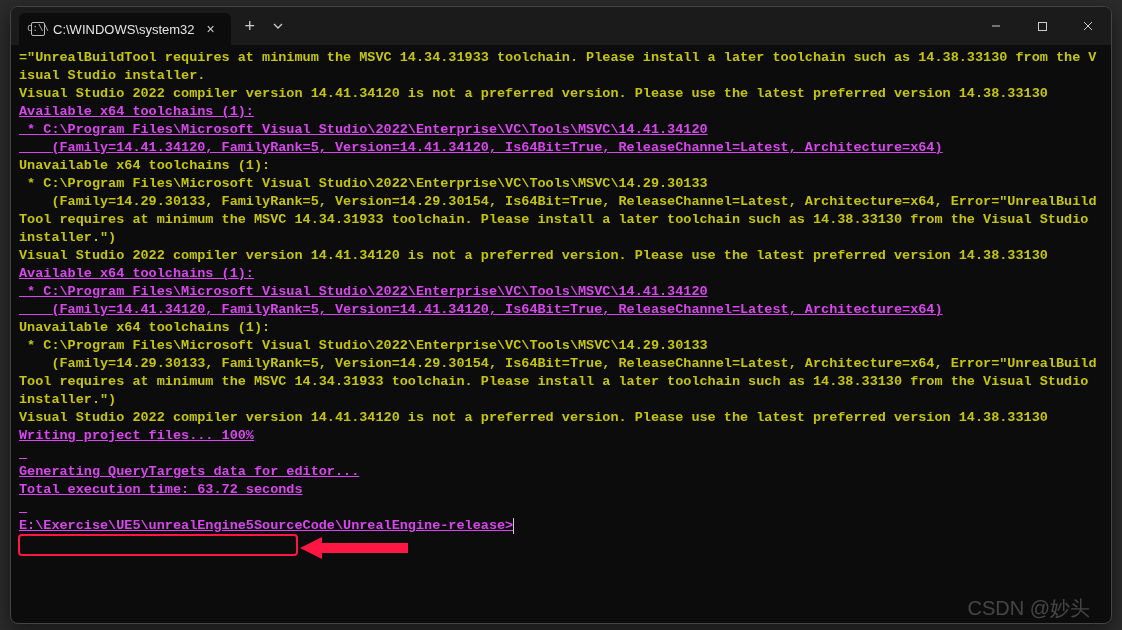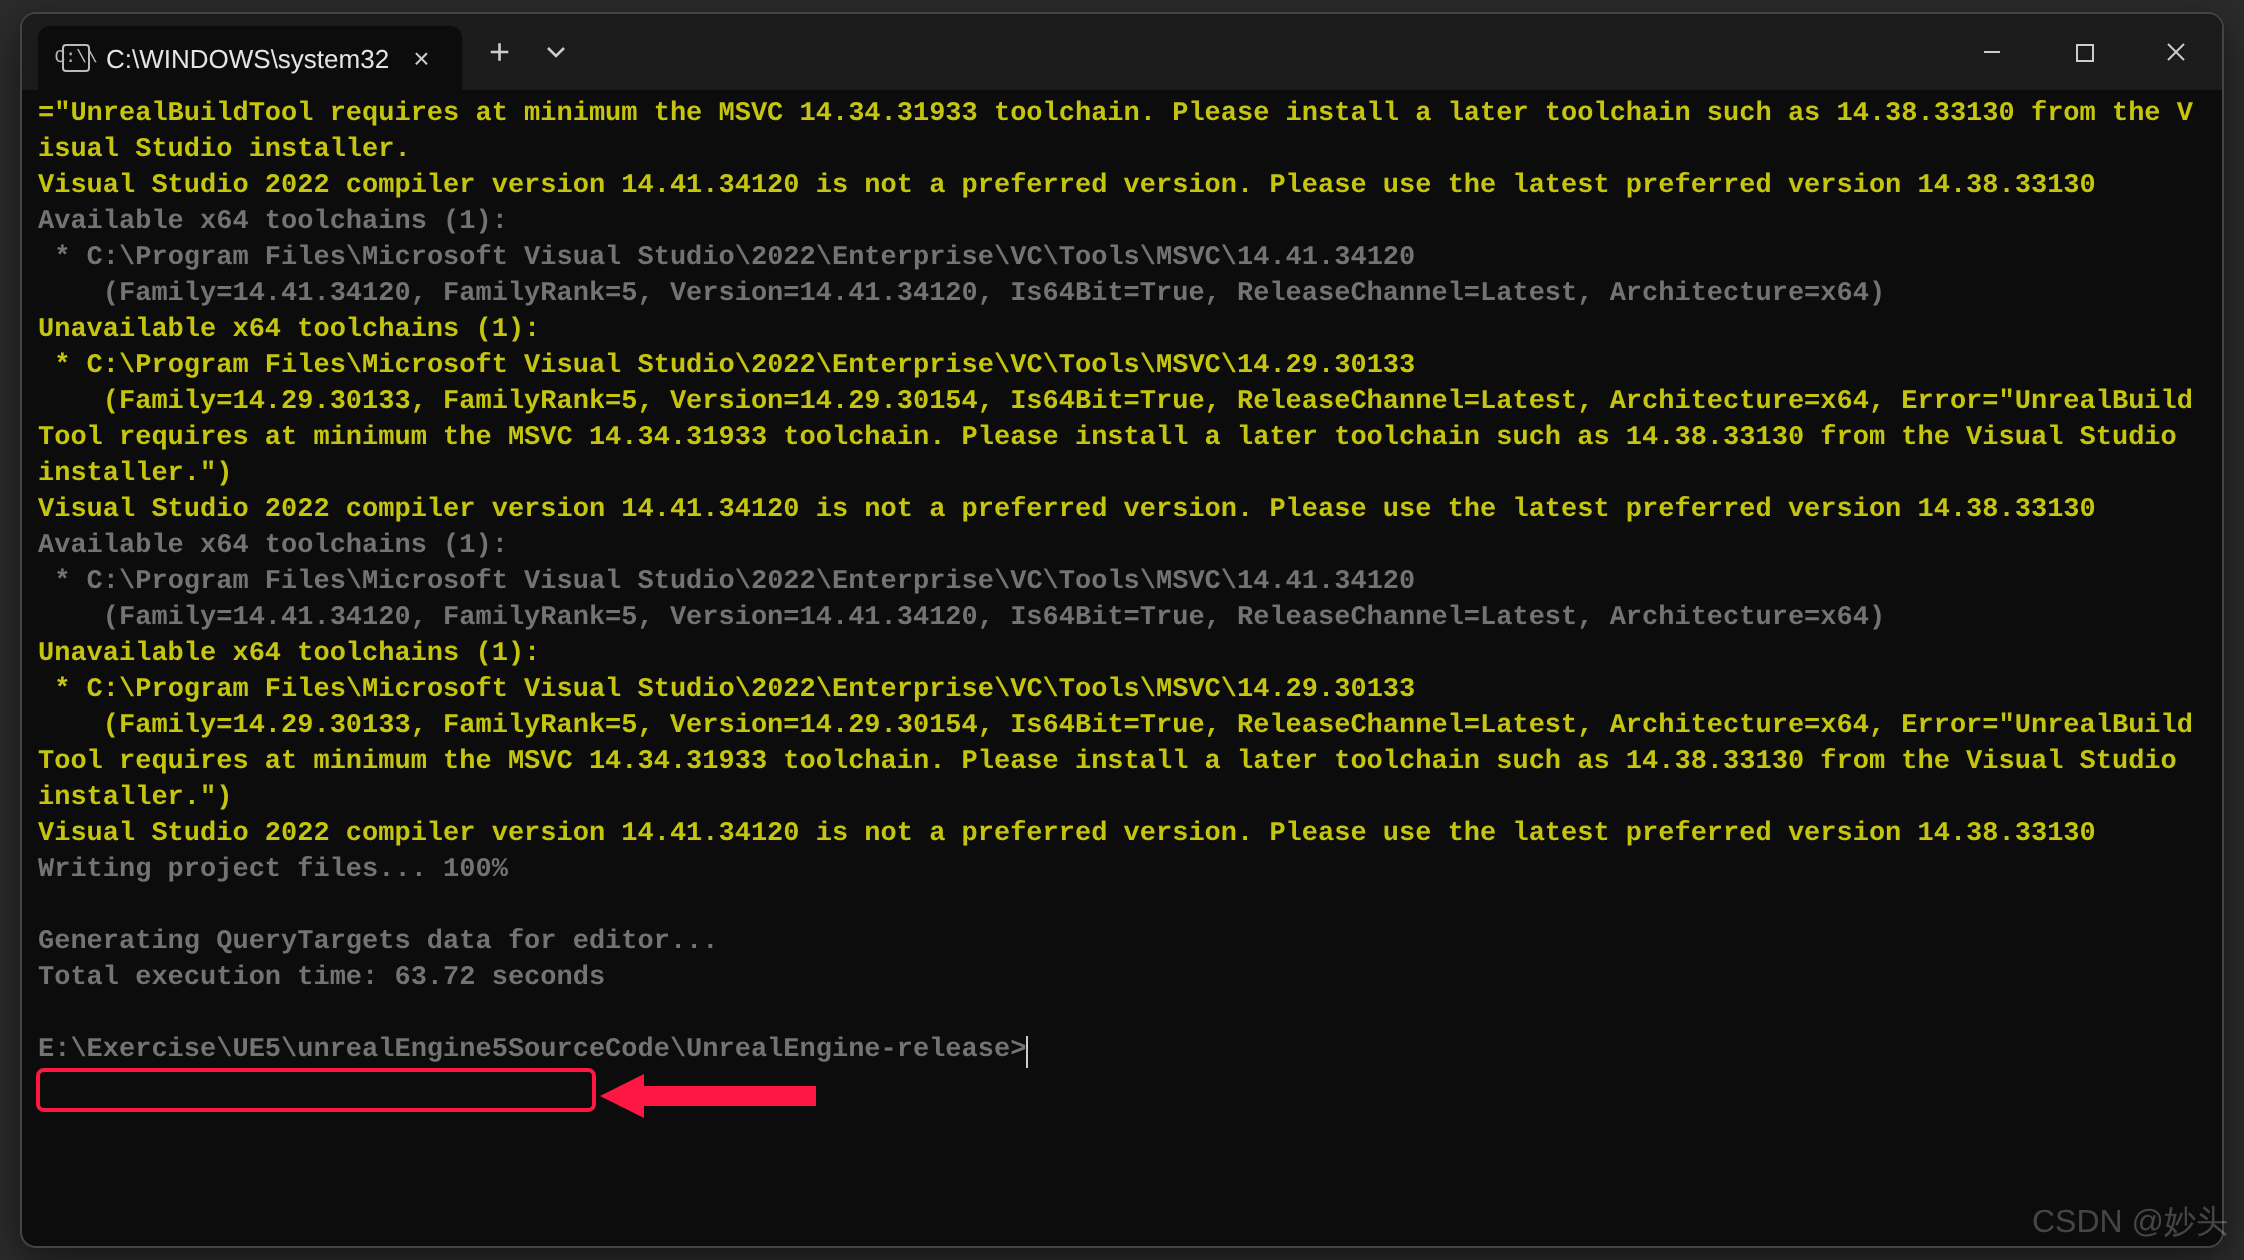--- a/index.html
+++ b/index.html
@@ -75,21 +75,21 @@
 
   .term {
     padding: 4px 10px 6px 8px;
     color: #cccccc;
     line-height: 18px;
     font-weight: bold;
     white-space: pre-wrap;
     word-break: break-all;
   }
   .y { color: #c5c510; }
-  .w { color: #737373; }
+  .w { color: #d946ef; text-decoration: underline; }
 
   .highlight-box {
     position: absolute;
     border: 2px solid #ff1744;
     border-radius: 4px;
     top: 534px;
     left: 18px;
     width: 280px;
     height: 22px;
     pointer-events: none;
@@ -104,24 +104,24 @@
   }
   .prompt-line {
     display:flex; align-items:center;
   }
   .cursor {
     display:inline-block; width:1px; height:16px;
     background:#ccc; vertical-align:middle;
   }
   .watermark {
     position:absolute;
-    right: 8px; bottom: 8px;
+    right: 32px; bottom: 8px;
     color: rgba(220,220,220,.28);
     font-family: "Microsoft YaHei", sans-serif;
-    font-size: 16px;
+    font-size: 20px;
     pointer-events:none;
   }
 </style>
 </head>
 <body>
 
 <div class="window">
   <div class="titlebar">
     <div class="tab">
       <span class="tab-icon">C:\\</span>

